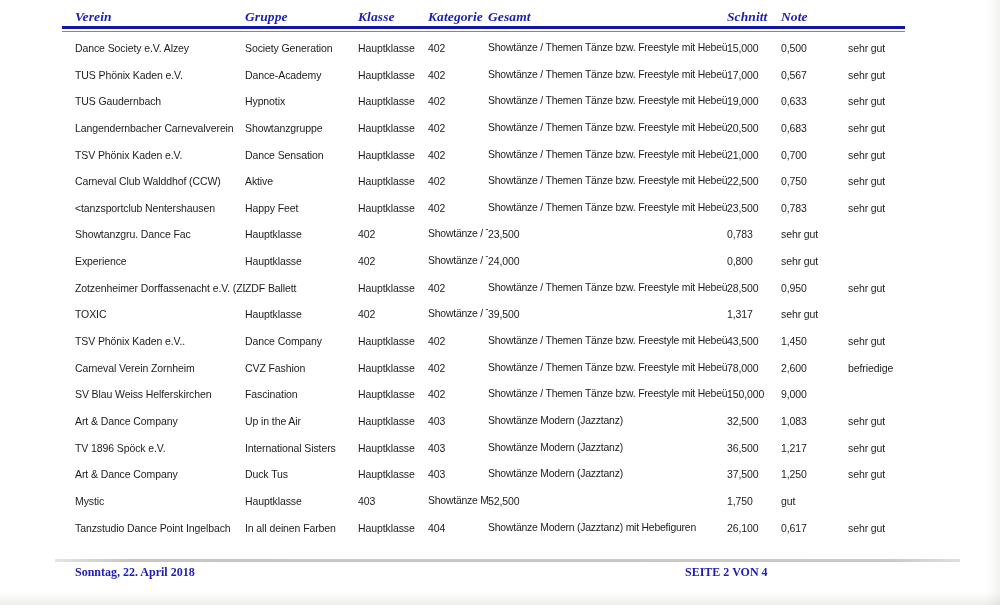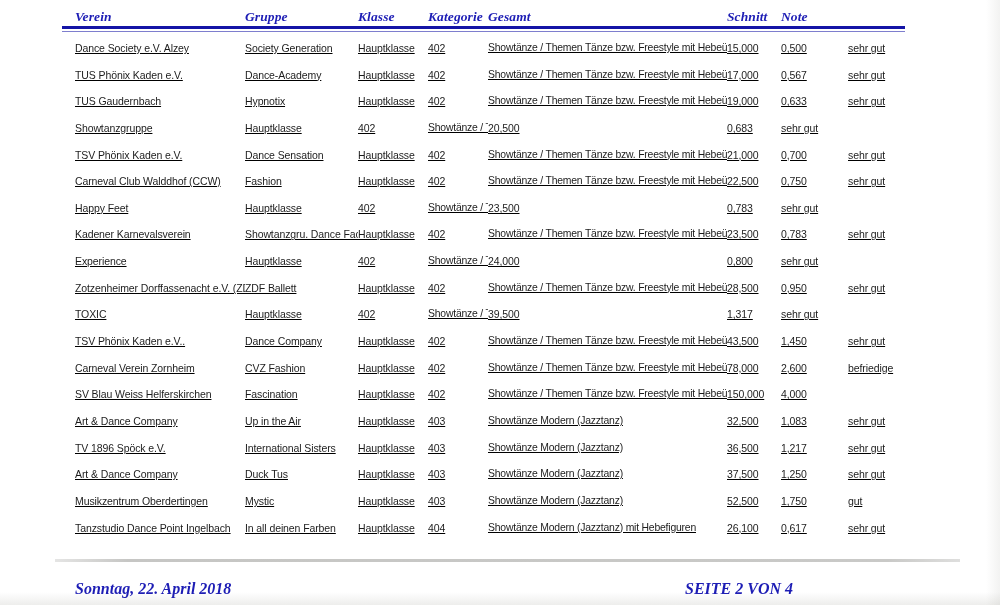--- a/index.html
+++ b/index.html
@@ -20,36 +20,36 @@
     color:#1d1db5; letter-spacing:0.1px;
   }
   .header-row .hcell{white-space:nowrap;}
   .header-rule{
     position:absolute; top:26px; left:62px; width:843px; height:6px;
     border-top:3px solid #1414a6;
     border-bottom:1px solid rgba(20,20,166,0.55);
     box-sizing:border-box;
   }
   
-  .rows{position:absolute; top:36px; left:75px; width:900px;text-decoration:underline;}
+  .rows{position:absolute; top:36px; left:75px; width:900px;}
   .row{
     height:26.65px; box-sizing:border-box; padding-top:6px;
     font-size:10.5px; letter-spacing:-0.1px; color:#1c1c1c;
   }
   .row .cell{white-space:nowrap; overflow:hidden;}
   .cell-bezeichnung{font-size:10.4px; letter-spacing:-0.2px;}
   
   .footer-rule{
     position:absolute; top:559px; left:55px; width:905px; height:3px;
     background:linear-gradient(to right, rgba(190,190,188,0.4), #c6c6c4 8%, #c9c9c7 92%, rgba(190,190,188,0.5));
   }
   .footer-date,.footer-page{
-    position:absolute; top:580px;
+    position:absolute; top:565px;
     font-family:"Liberation Serif", serif;
-    font-style:italic; font-weight:bold; font-size:16px;
+    font-weight:bold; font-size:12px;
     color:#1d1db5; white-space:nowrap;
   }
   .footer-date{left:75px;}
   .footer-page{left:685px;}
   
   .edge-bottom{
     position:absolute; left:0; right:0; bottom:0; height:13px;
     background:linear-gradient(to bottom, rgba(130,130,120,0), rgba(130,130,120,0.14));
     pointer-events:none;
   }
@@ -100,59 +100,60 @@
       <div class="cell cell-verein">TUS Gaudernbach</div>
       <div class="cell cell-gruppe">Hypnotix</div>
       <div class="cell cell-klasse">Hauptklasse</div>
       <div class="cell cell-kategorie">402</div>
       <div class="cell cell-bezeichnung">Showtänze / Themen Tänze bzw. Freestyle mit Hebeüb</div>
       <div class="cell cell-gesamt">19,000</div>
       <div class="cell cell-schnitt">0,633</div>
       <div class="cell cell-note">sehr gut</div>
     </div>
       <div class="row grid-cols">
+      <div class="cell cell-verein">Langendernbacher Carnevalverein</div>
       <div class="cell cell-gruppe">Showtanzgruppe</div>
       <div class="cell cell-klasse">Hauptklasse</div>
       <div class="cell cell-kategorie">402</div>
       <div class="cell cell-bezeichnung">Showtänze / Themen Tänze bzw. Freestyle mit Hebeüb</div>
       <div class="cell cell-gesamt">20,500</div>
       <div class="cell cell-schnitt">0,683</div>
       <div class="cell cell-note">sehr gut</div>
     </div>
       <div class="row grid-cols">
       <div class="cell cell-verein">TSV Phönix Kaden e.V.</div>
       <div class="cell cell-gruppe">Dance Sensation</div>
       <div class="cell cell-klasse">Hauptklasse</div>
       <div class="cell cell-kategorie">402</div>
       <div class="cell cell-bezeichnung">Showtänze / Themen Tänze bzw. Freestyle mit Hebeüb</div>
       <div class="cell cell-gesamt">21,000</div>
       <div class="cell cell-schnitt">0,700</div>
       <div class="cell cell-note">sehr gut</div>
     </div>
       <div class="row grid-cols">
       <div class="cell cell-verein">Carneval Club Walddhof  (CCW)</div>
-      <div class="cell cell-gruppe">Fashion</div>
+      <div class="cell cell-gruppe">Aktive</div>
       <div class="cell cell-klasse">Hauptklasse</div>
       <div class="cell cell-kategorie">402</div>
       <div class="cell cell-bezeichnung">Showtänze / Themen Tänze bzw. Freestyle mit Hebeüb</div>
       <div class="cell cell-gesamt">22,500</div>
       <div class="cell cell-schnitt">0,750</div>
       <div class="cell cell-note">sehr gut</div>
     </div>
       <div class="row grid-cols">
+      <div class="cell cell-verein">&lt;tanzsportclub Nentershausen</div>
       <div class="cell cell-gruppe">Happy Feet</div>
       <div class="cell cell-klasse">Hauptklasse</div>
       <div class="cell cell-kategorie">402</div>
       <div class="cell cell-bezeichnung">Showtänze / Themen Tänze bzw. Freestyle mit Hebeüb</div>
       <div class="cell cell-gesamt">23,500</div>
       <div class="cell cell-schnitt">0,783</div>
       <div class="cell cell-note">sehr gut</div>
     </div>
       <div class="row grid-cols">
-      <div class="cell cell-verein">Kadener Karnevalsverein</div>
       <div class="cell cell-gruppe">Showtanzgru. Dance Fac</div>
       <div class="cell cell-klasse">Hauptklasse</div>
       <div class="cell cell-kategorie">402</div>
       <div class="cell cell-bezeichnung">Showtänze / Themen Tänze bzw. Freestyle mit Hebeüb</div>
       <div class="cell cell-gesamt">23,500</div>
       <div class="cell cell-schnitt">0,783</div>
       <div class="cell cell-note">sehr gut</div>
     </div>
       <div class="row grid-cols">
       <div class="cell cell-gruppe">Experience</div>
@@ -202,21 +203,21 @@
       <div class="cell cell-schnitt">2,600</div>
       <div class="cell cell-note">befriedige</div>
     </div>
       <div class="row grid-cols">
       <div class="cell cell-verein">SV Blau Weiss Helferskirchen</div>
       <div class="cell cell-gruppe">Fascination</div>
       <div class="cell cell-klasse">Hauptklasse</div>
       <div class="cell cell-kategorie">402</div>
       <div class="cell cell-bezeichnung">Showtänze / Themen Tänze bzw. Freestyle mit Hebeüb</div>
       <div class="cell cell-gesamt">150,000</div>
-      <div class="cell cell-schnitt">4,000</div>
+      <div class="cell cell-schnitt">9,000</div>
       <div class="cell cell-note"></div>
     </div>
       <div class="row grid-cols">
       <div class="cell cell-verein">Art &amp; Dance Company</div>
       <div class="cell cell-gruppe">Up in the Air</div>
       <div class="cell cell-klasse">Hauptklasse</div>
       <div class="cell cell-kategorie">403</div>
       <div class="cell cell-bezeichnung">Showtänze Modern (Jazztanz)</div>
       <div class="cell cell-gesamt">32,500</div>
       <div class="cell cell-schnitt">1,083</div>
@@ -236,21 +237,20 @@
       <div class="cell cell-verein">Art &amp; Dance Company</div>
       <div class="cell cell-gruppe">Duck Tus</div>
       <div class="cell cell-klasse">Hauptklasse</div>
       <div class="cell cell-kategorie">403</div>
       <div class="cell cell-bezeichnung">Showtänze Modern (Jazztanz)</div>
       <div class="cell cell-gesamt">37,500</div>
       <div class="cell cell-schnitt">1,250</div>
       <div class="cell cell-note">sehr gut</div>
     </div>
       <div class="row grid-cols">
-      <div class="cell cell-verein">Musikzentrum Oberdertingen</div>
       <div class="cell cell-gruppe">Mystic</div>
       <div class="cell cell-klasse">Hauptklasse</div>
       <div class="cell cell-kategorie">403</div>
       <div class="cell cell-bezeichnung">Showtänze Modern (Jazztanz)</div>
       <div class="cell cell-gesamt">52,500</div>
       <div class="cell cell-schnitt">1,750</div>
       <div class="cell cell-note">gut</div>
     </div>
       <div class="row grid-cols">
       <div class="cell cell-verein">Tanzstudio Dance Point Ingelbach</div>

